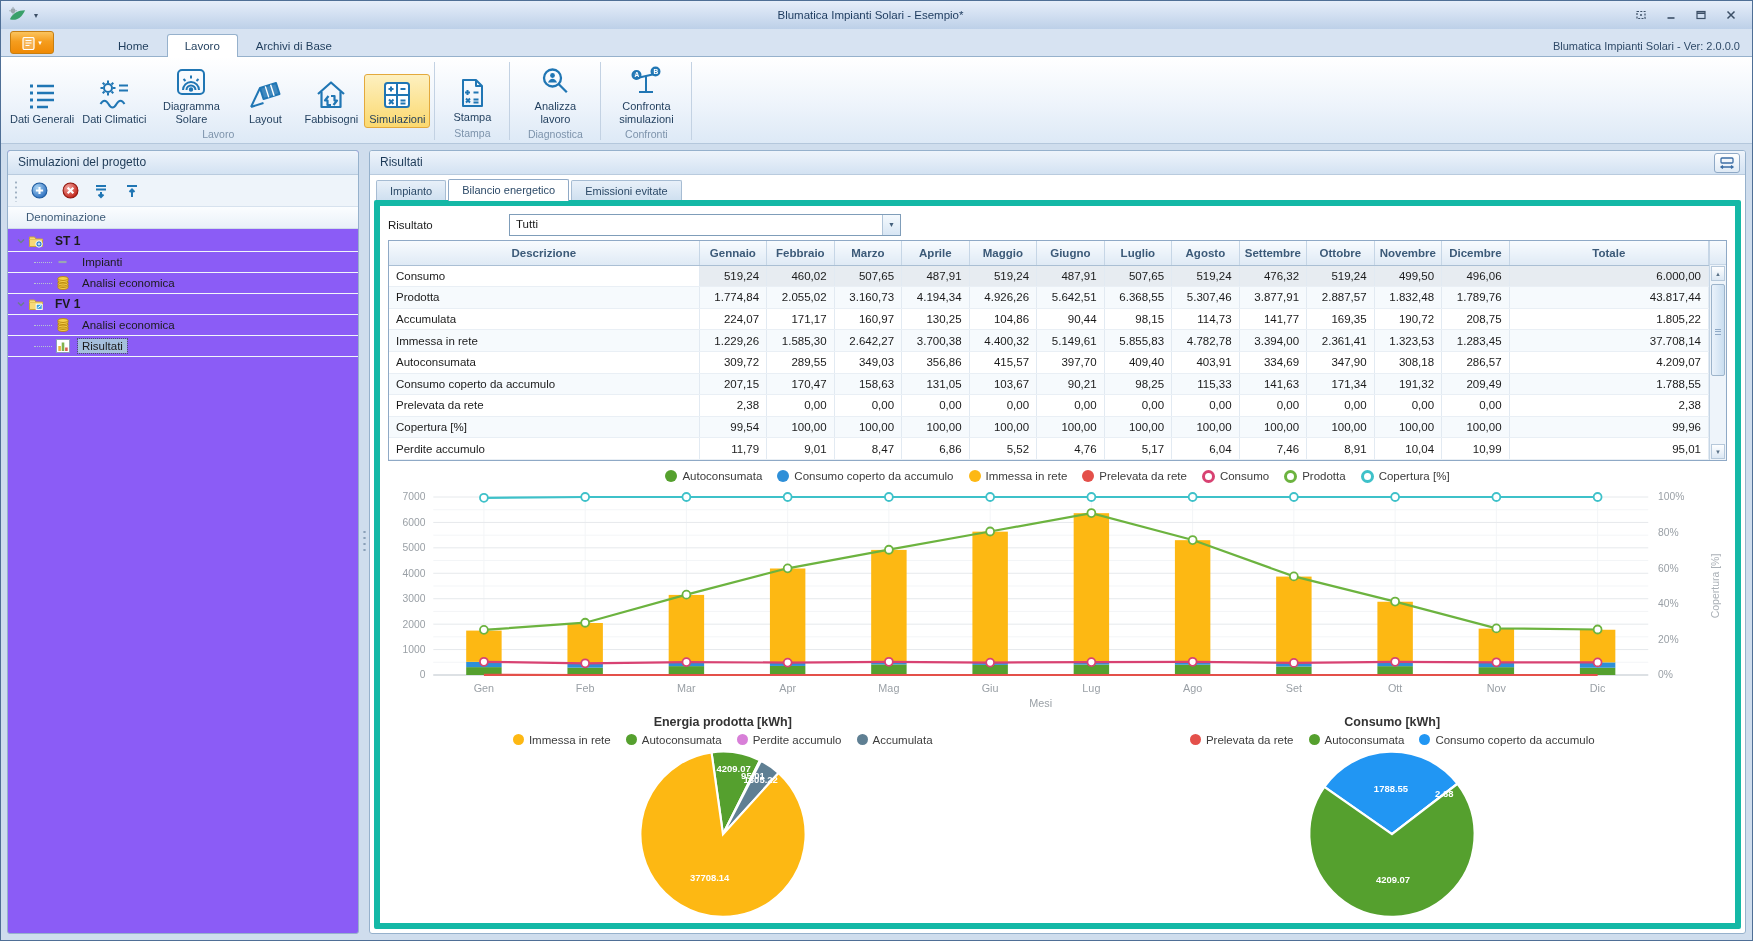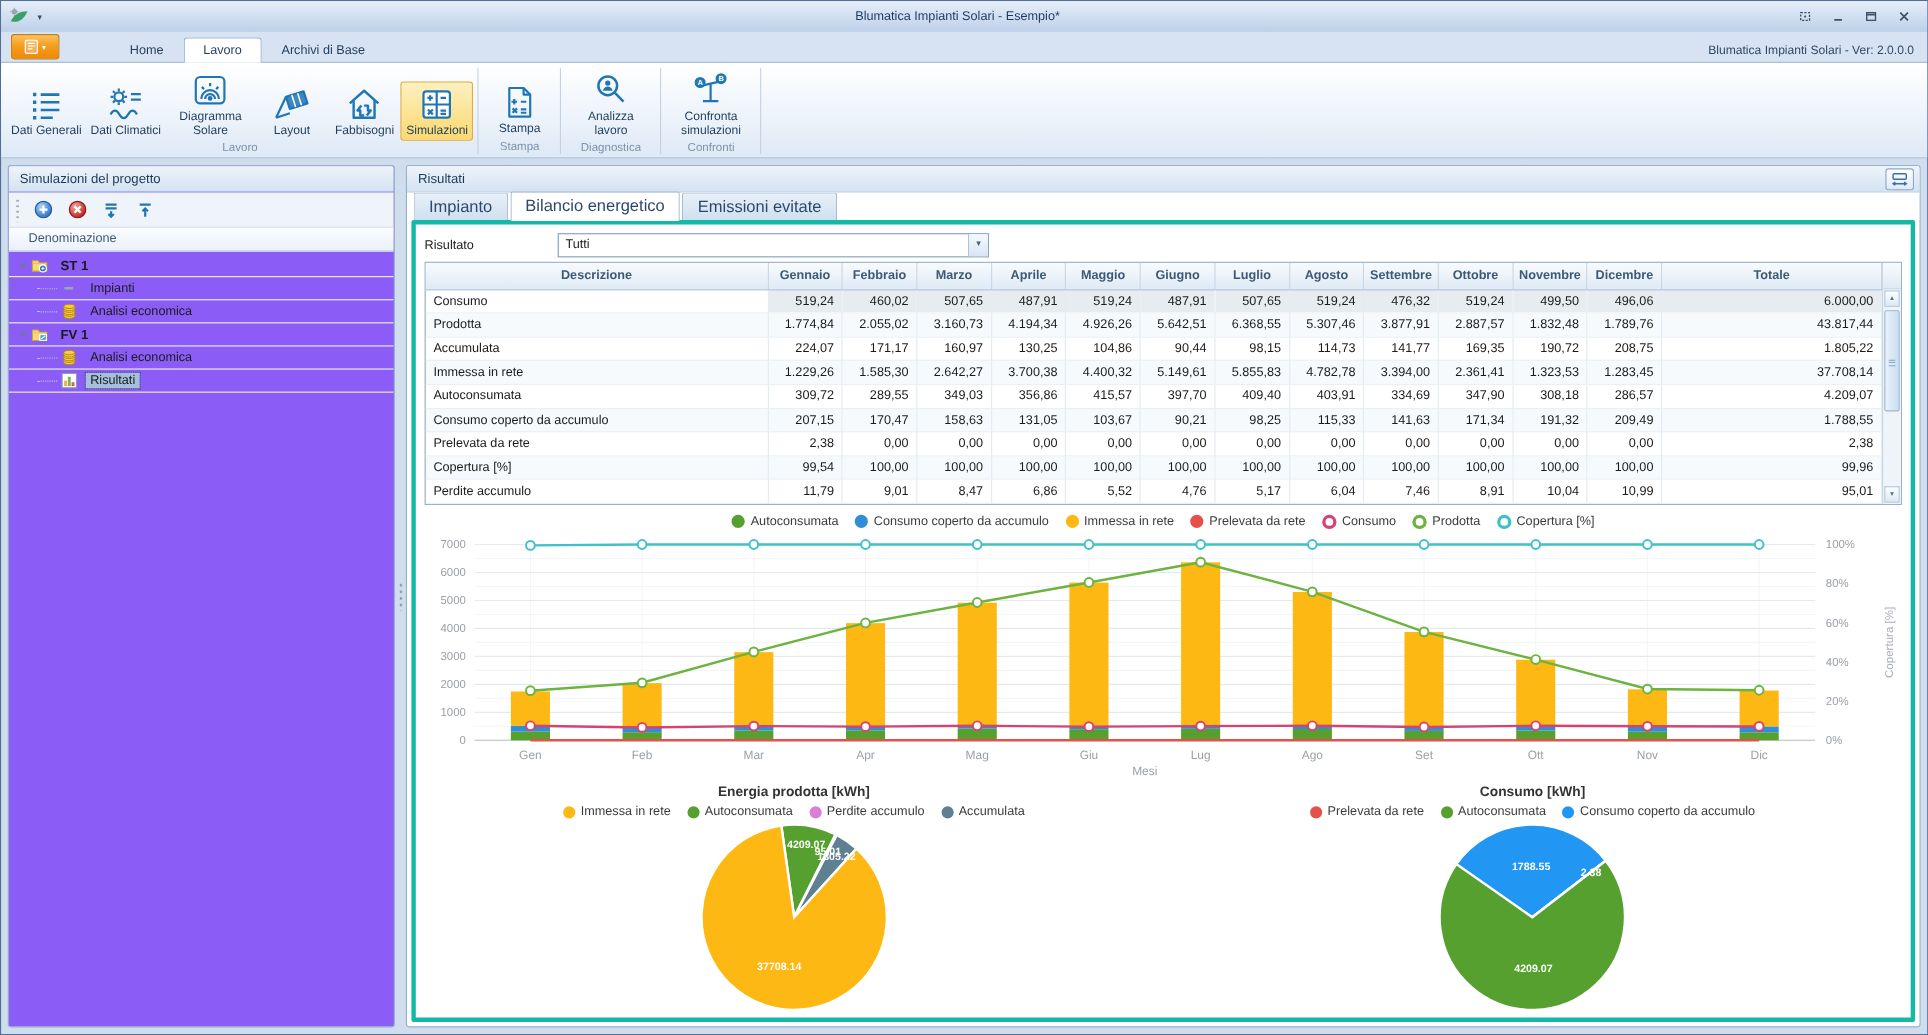--- a/index.html
+++ b/index.html
@@ -55,23 +55,23 @@
   .tree-row .ticon { width:17px; height:16px; margin-right:6px; display:flex; }
   .tree-row.lvl0 .tlabel { font-weight:bold; font-size:12px; }
   .tree-row.lvl1 { padding-left:26px; }
   .tree-row.lvl1 .connector { width:18px; border-bottom:1px dotted #b7c4d1; margin-right:3px; }
   .tree-row .tlabel { padding:1px 4px; }
   .tree-row.selected .tlabel { background:#a5c0dc; outline:1px dotted #49596b; }
 
   
   .fit-btn { position:absolute; right:5px; top:2px; width:26px; height:20px; background:linear-gradient(#ffffff,#dfeaf5); border:1px solid #8fa9c6; border-radius:3px; display:flex; align-items:center; justify-content:center; }
   .results-tabs { height:25px; display:flex; align-items:flex-end; gap:2px; padding:3px 0 0 6px; background:#fff; flex:0 0 auto; }
-  .rtab2 { padding:4px 13px 3px; font-size:15px; color:#2c4a68; background:linear-gradient(#e8f0f9,#cfe0f0); border:1px solid #a6bcd3; border-bottom:none; border-radius:2px 2px 0 0; }
+  .rtab2 { padding:4px 13px 3px; font-size:11px; color:#2c4a68; background:linear-gradient(#e8f0f9,#cfe0f0); border:1px solid #a6bcd3; border-bottom:none; border-radius:2px 2px 0 0; }
   .rtab2.active { background:#fff; border-color:#8fa9c6; position:relative; z-index:2; margin-bottom:-1px; padding-bottom:5px; }
-  .results-body { flex:1; border:4px solid #14b8a6; margin:0 4px 4px; border-radius:2px; padding:5px 8px 4px; display:flex; flex-direction:column; min-height:0; }
+  .results-body { flex:1; border:6px solid #14b8a6; margin:0 4px 4px; border-radius:2px; padding:5px 8px 4px; display:flex; flex-direction:column; min-height:0; }
 
   .filter-row { height:27px; display:flex; align-items:center; flex:0 0 auto; }
   .filter-label { width:121px; font-size:11.5px; color:#1b1b1b; }
   .select { width:392px; height:22px; border:1px solid #7f9db9; background:#fff; display:flex; align-items:stretch; }
   .select-value { flex:1; font-size:11.5px; padding:3px 6px; color:#1b1b1b; }
   .select-btn { width:18px; background:linear-gradient(#f4f9fd,#d8e6f4); border-left:1px solid #b0c4d8; display:flex; align-items:center; justify-content:center; font-size:7px; color:#44607c; }
 
   .table-wrap { border:1px solid #8fa9c6; display:flex; height:221px; flex:0 0 auto; margin-top:2px; background:#fff; }
   table { flex:1; border-collapse:collapse; table-layout:fixed; width:calc(100% - 17px); }
   th { background:linear-gradient(#f8fbfe,#dfeaf5); border-right:1px solid #c6d6e6; border-bottom:1px solid #aabfd4; font-weight:bold; font-size:11.5px; color:#3c5a78; height:24px; }

